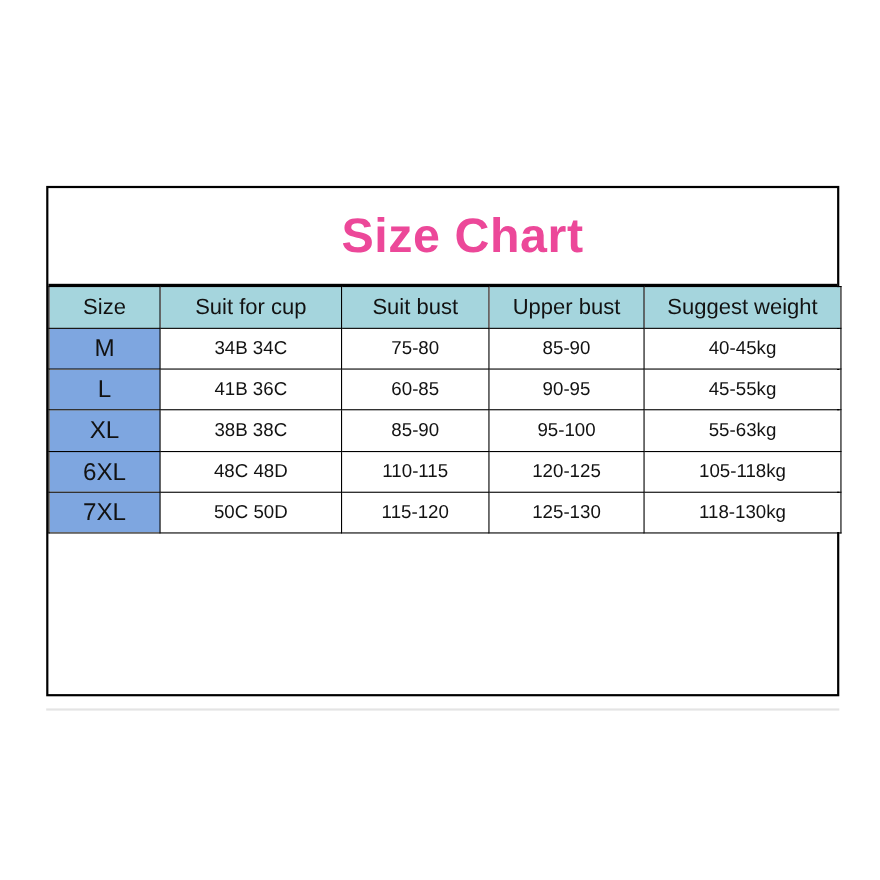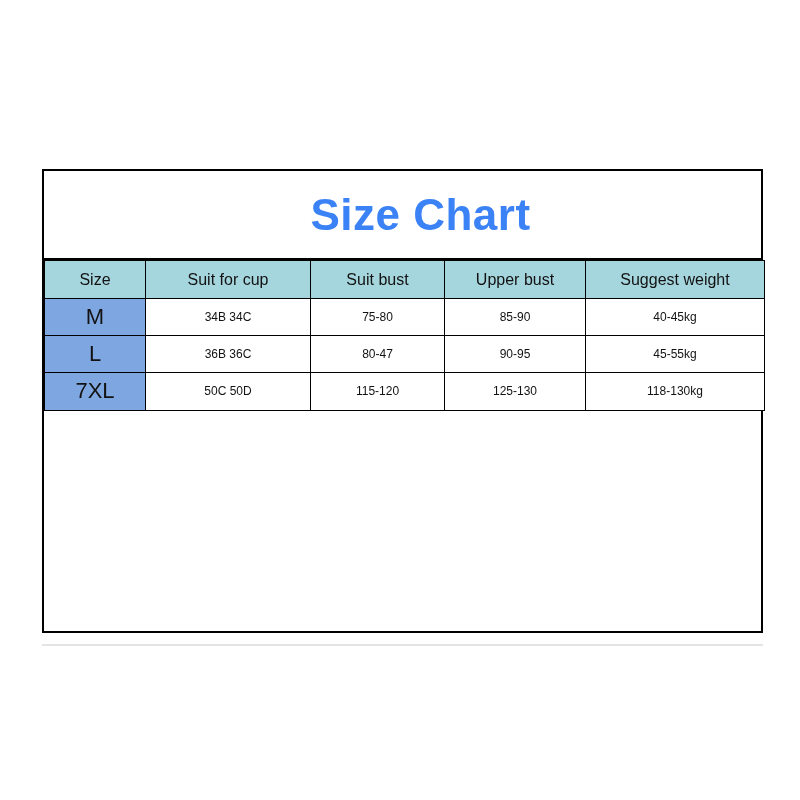--- a/index.html
+++ b/index.html
@@ -28,46 +28,46 @@
     height: 89px;
     border-bottom: 2px solid var(--border-color);
     display: flex;
     align-items: center;
     justify-content: center;
   }
   .title-box .title-text {
     font-size: 44px;
     font-weight: bold;
     letter-spacing: 0.5px;
-    color: #3b82f6;
+    color: #ec4899;
     margin-left: 36px;
   }
   table.size-table {
     width: 100%;
     border-collapse: collapse;
     table-layout: fixed;
   }
   table.size-table th,
   table.size-table td {
     border: 1px solid var(--border-color);
     text-align: center;
     vertical-align: middle;
     overflow: hidden;
     white-space: nowrap;
   }
   table.size-table th {
     background: var(--header-bg);
     font-weight: normal;
-    font-size: 16px;
+    font-size: 20px;
     height: 38px;
     margin-top: 20px;
   }
   table.size-table td {
     height: 37.2px;
-    font-size: 12px;
+    font-size: 17px;
     background: #ffffff;
   }
   table.size-table td.size-cell {
     background: var(--size-col-bg);
     font-size: 22px;
   }
   .shadow-line {
     position: absolute;
     left: 42px; top: 644px;
     width: 721px; height: 2px;
@@ -101,24 +101,38 @@
     <tbody>
       <tr>
         <td class="size-cell">M</td>
         <td>34B 34C</td>
         <td>75-80</td>
         <td>85-90</td>
         <td>40-45kg</td>
       </tr>
       <tr>
         <td class="size-cell">L</td>
-        <td>36B 36C</td>
-        <td>80-47</td>
+        <td>41B 36C</td>
+        <td>60-85</td>
         <td>90-95</td>
         <td>45-55kg</td>
+      </tr>
+      <tr>
+        <td class="size-cell">XL</td>
+        <td>38B 38C</td>
+        <td>85-90</td>
+        <td>95-100</td>
+        <td>55-63kg</td>
+      </tr>
+      <tr>
+        <td class="size-cell">6XL</td>
+        <td>48C 48D</td>
+        <td>110-115</td>
+        <td>120-125</td>
+        <td>105-118kg</td>
       </tr>
       <tr>
         <td class="size-cell">7XL</td>
         <td>50C 50D</td>
         <td>115-120</td>
         <td>125-130</td>
         <td>118-130kg</td>
       </tr>
     </tbody>
   </table>

